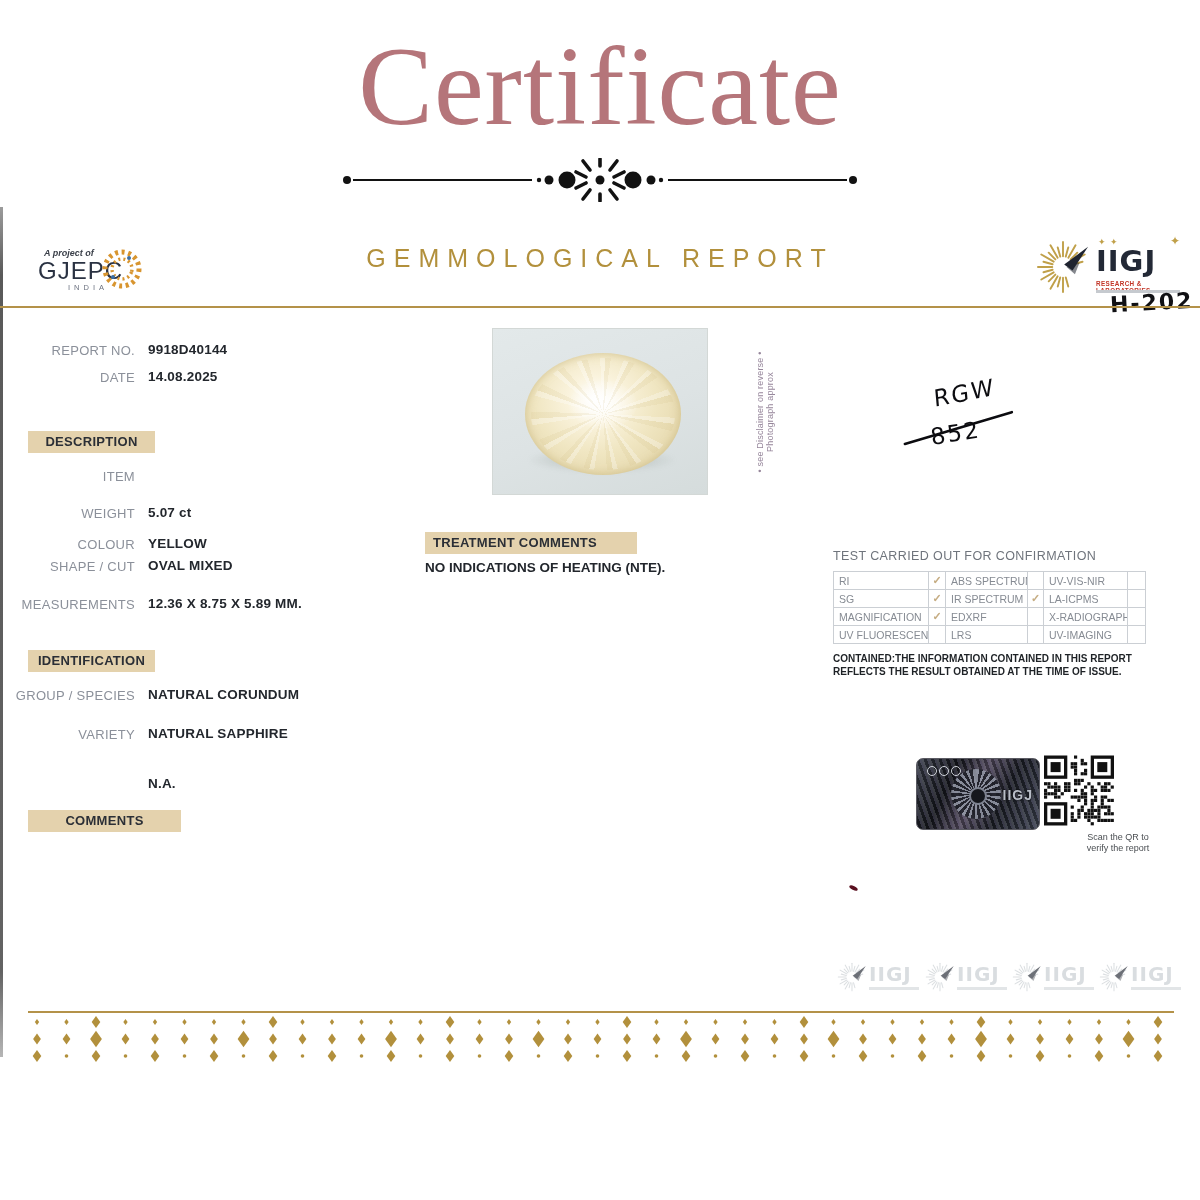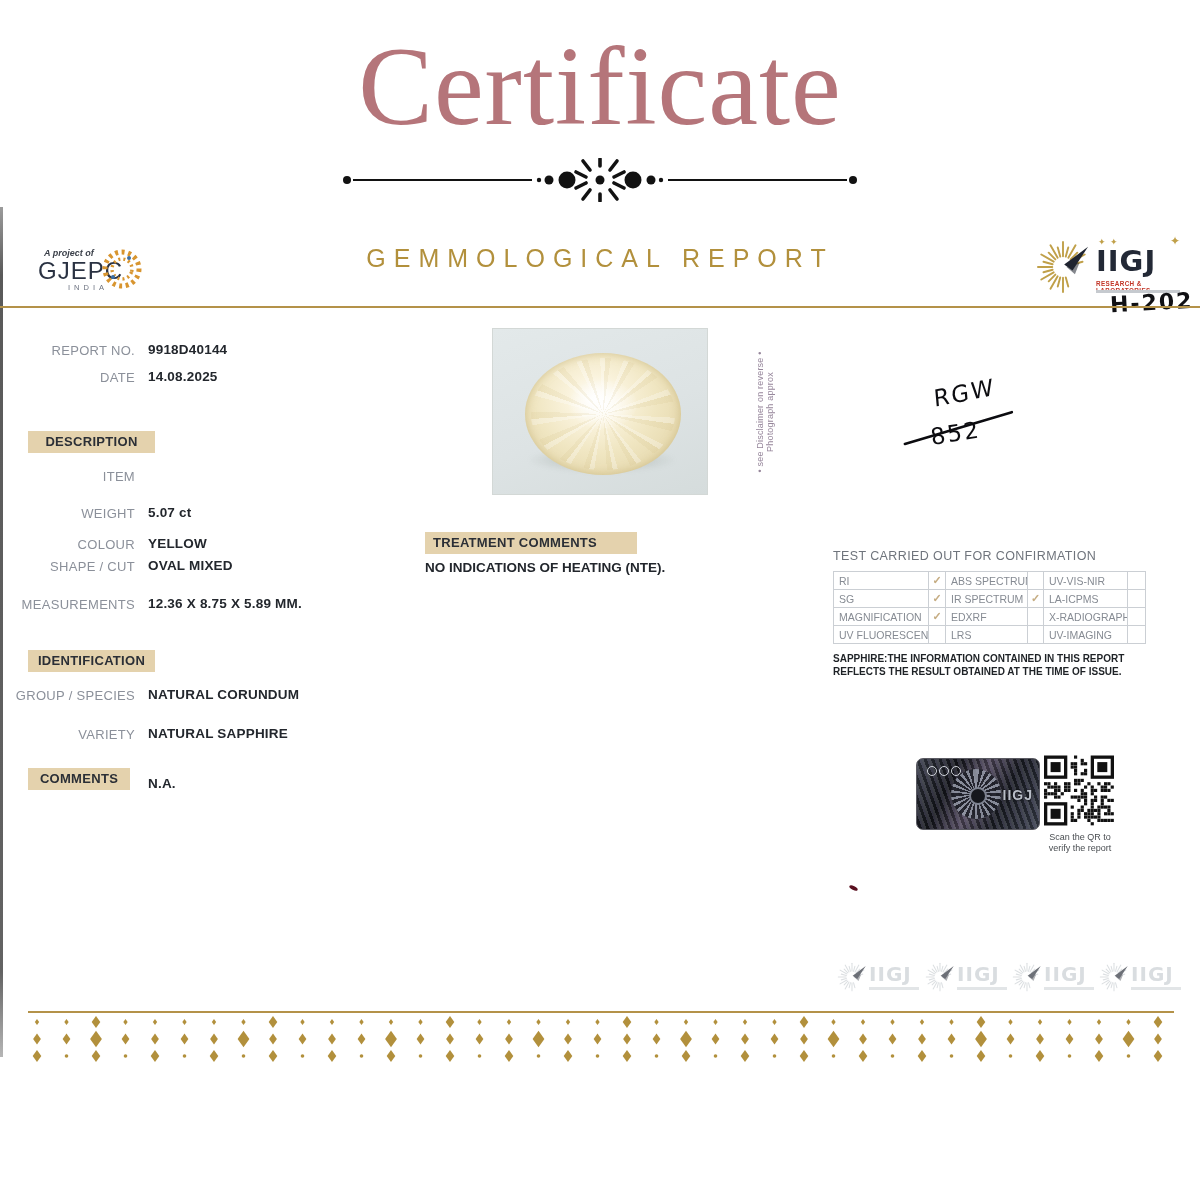--- a/index.html
+++ b/index.html
@@ -103,21 +103,21 @@
     background:repeating-linear-gradient(70deg,rgba(255,255,255,.12) 0 2px,rgba(0,0,0,.25) 2px 5px,
       rgba(160,150,190,.18) 5px 7px);}
   .holo-burst{position:absolute;left:34px;top:10px;width:50px;height:50px;border-radius:50%;
     background:repeating-conic-gradient(#9aa0ae 0deg 7deg,#1c1e26 7deg 16deg);opacity:.8;}
   .holo-core{position:absolute;left:52px;top:28px;width:14px;height:14px;border-radius:50%;
     background:#15171d;border:2px solid #7d8290;}
   .holo-ring{position:absolute;width:8px;height:8px;border:1.5px solid #cfd3da;border-radius:50%;top:7px;}
   .holo-text{position:absolute;right:6px;top:28px;font-size:14px;font-weight:800;
     color:#b9bec8;letter-spacing:1px;text-shadow:0 0 2px #000;}
   .qr{left:1044px;top:754px;}
-  .qr-caption{left:1030px;top:832px;width:100px;text-align:center;
+  .qr-caption{left:1068px;top:832px;width:100px;text-align:center;
     font-size:9px;line-height:11px;color:#4a4e52;}
 
   
   .speck{left:849px;top:886px;width:9px;height:4px;background:#5a1020;
     border-radius:50%;transform:rotate(25deg);}
 
   
   .wm{top:956px;width:86px;height:46px;opacity:.65;color:#c9ced2;}
   .wm .wm-burst{position:absolute;left:0;top:4px;}
   .wm .wm-text{position:absolute;left:34px;top:6px;font-size:20px;font-weight:800;
@@ -307,33 +307,33 @@
   <tr>
     <td class="lab-r">UV FLUORESCENCE</td>
     <td class="mark"></td>
     <td class="lab-l">LRS</td>
     <td class="mark"></td>
     <td class="lab-l">UV-IMAGING</td>
     <td class="mark"></td>
   </tr>
 </tbody>
   </table>
-<div class="abs important"><b>SAPPHIRE:</b><span>THE INFORMATION CONTAINED IN THIS REPORT REFLECTS THE RESULT OBTAINED AT THE TIME OF ISSUE.</span></div>
+<div class="abs important"><b>CONTAINED:</b><span>THE INFORMATION CONTAINED IN THIS REPORT REFLECTS THE RESULT OBTAINED AT THE TIME OF ISSUE.</span></div>
 
 <div class="abs sec-head" style="left:28px;top:650px;width:127px">IDENTIFICATION</div>
 <div class="abs field-row" style="top:688px">
   <span class="f-label">GROUP / SPECIES</span>
   <span class="f-value heavy">NATURAL CORUNDUM</span>
 </div>
 <div class="abs field-row" style="top:727px">
   <span class="f-label">VARIETY</span>
   <span class="f-value heavy">NATURAL SAPPHIRE</span>
 </div>
 
-<div class="abs sec-head" style="left:28px;top:768px;width:102px">COMMENTS</div>
+<div class="abs sec-head" style="left:28px;top:810px;width:153px">COMMENTS</div>
 <div class="abs f-value" style="left:148px;top:776px">N.A.</div>
 
 <div class="abs hologram">
   <div class="holo-noise"></div>
   <div class="holo-burst"></div>
   <div class="holo-core"></div>
   <span class="holo-ring" style="left:10px"></span>
   <span class="holo-ring" style="left:22px"></span>
   <span class="holo-ring" style="left:34px"></span>
   <div class="holo-text">IIGJ</div>

